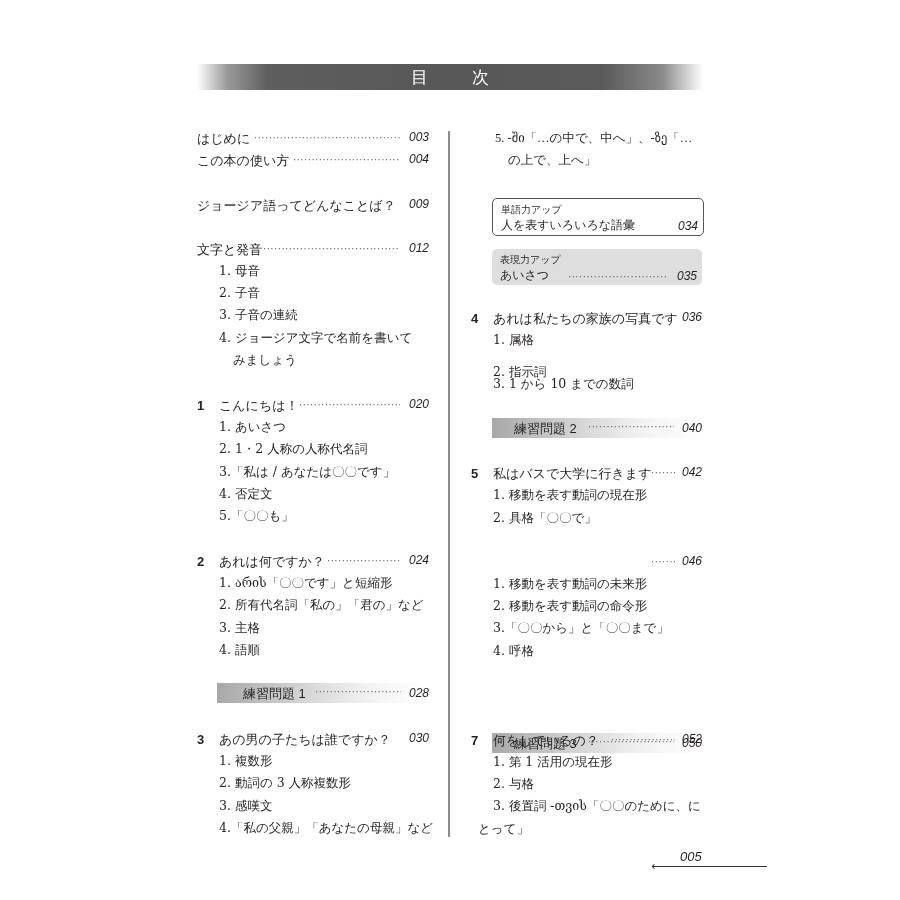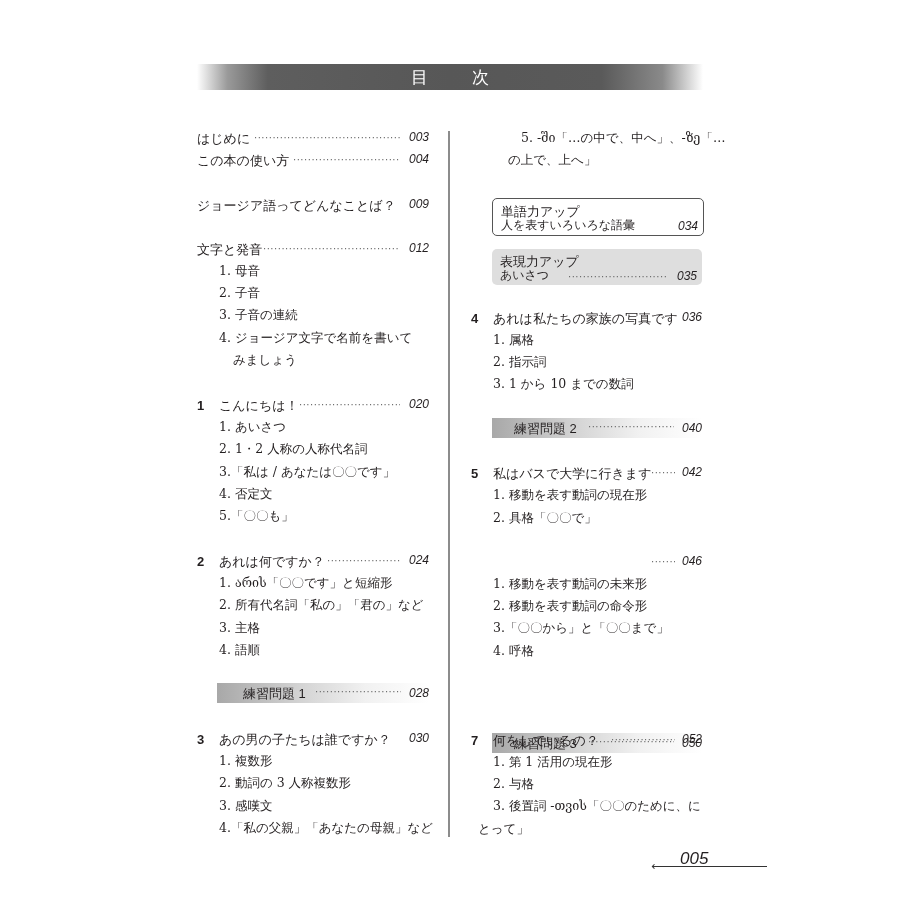--- a/index.html
+++ b/index.html
@@ -20,27 +20,27 @@
   .ent .txt { position:absolute; left:0; white-space:nowrap; font-size:13px; }
   .ent .lead { position:absolute; overflow:hidden; white-space:nowrap; color:#666; font-size:10px; letter-spacing:0.5px; }
   .practice { position:absolute; height:20px;
     background:linear-gradient(to right,#a8a8a8 0%,#d4d4d4 40%,#f1f1f1 70%,#ffffff 100%); }
   .practice .ptxt { position:absolute; left:26px; top:2px; font-size:13px; font-family:"Liberation Sans",sans-serif; }
   .practice .lead { position:absolute; top:3px; overflow:hidden; white-space:nowrap; color:#666; font-size:10px; letter-spacing:0.5px; }
   .practice .pg { top:3px; }
   .box { position:absolute; border-radius:5px; }
   .box.outline { border:1px solid #555; background:#fff; }
   .box.filled { background:#dedede; }
-  .box .small { position:absolute; left:16px; top:4px; font-size:13px; }
+  .box .small { position:absolute; left:16px; top:4px; font-size:10px; }
   .box .big { position:absolute; left:16px; top:18px; font-size:12px; font-family:"Liberation Sans",sans-serif; }
   .box .lead { position:absolute; top:22px; overflow:hidden; white-space:nowrap; color:#666; font-size:10px; letter-spacing:0.5px; }
   .box .pg { top:21px; right:6px; }
   .footer-line { position:absolute; left:655px; top:866px; width:112px; height:1px; background:#333; }
   .footer-arrow { position:absolute; left:651px; top:859px; font-size:12px; color:#333; }
-  .footer-num { position:absolute; left:680px; top:849px; font-style:italic; font-family:"Liberation Sans",sans-serif; font-size:17px; }
+  .footer-num { position:absolute; left:680px; top:849px; font-style:italic; font-family:"Liberation Sans",sans-serif; font-size:13px; }
 </style>
 </head>
 <body>
 
 <div class="title-bar">
   <span>目</span>
   <span class="gap"></span>
   <span>次</span>
 </div>
 
@@ -106,42 +106,42 @@
     <span class="txt head"><span class="num">3</span><span>あの男の子たちは誰ですか？</span></span>
     <span class="pg">030</span>
   </div>
   <div class="row serif" style="left:219px;top:753px;">1. 複数形</div>
   <div class="row serif" style="left:219px;top:775px;">2. 動詞の 3 人称複数形</div>
   <div class="row serif" style="left:219px;top:798px;">3. 感嘆文</div>
   <div class="row serif" style="left:219px;top:820px;">4.「私の父親」「あなたの母親」など</div>
 </div>
 
 <div>
-  <div class="row serif" style="left:521px;top:130px;">5. -ში「…の中で、中へ」、-ზე「…</div>
+  <div class="row serif" style="left:495px;top:130px;font-family:Liberation Serif, serif;">5. -ში「…の中で、中へ」、-ზე「…</div>
   <div class="row serif" style="left:508px;top:152px;">の上で、上へ」</div>
 
   <div class="box outline" style="left:492px;top:198px;width:210px;height:36px;">
     <span class="small" style="left:8px;">単語力アップ</span>
     <span class="big" style="left:8px;">人を表すいろいろな語彙</span>
 
     <span class="pg" style="right:5px;top:20px;">034</span>
   </div>
   <div class="box filled" style="left:492px;top:249px;width:210px;height:36px;">
     <span class="small" style="left:8px;">表現力アップ</span>
     <span class="big" style="left:8px;">あいさつ</span>
     <span class="lead" style="left:76px;width:98px;">·····································································</span>
     <span class="pg" style="right:5px;top:20px;">035</span>
   </div>
 
   <div class="ent" style="left:471px;top:310px;width:231px;">
     <span class="txt head"><span class="num">4</span><span>あれは私たちの家族の写真です</span></span>
     <span class="pg">036</span>
   </div>
   <div class="row serif" style="left:493px;top:332px;">1. 属格</div>
-  <div class="row serif" style="left:493px;top:354px;text-align:center;">2. 指示詞</div>
+  <div class="row serif" style="left:493px;top:364px;text-align:center;">2. 指示詞</div>
   <div class="row serif" style="left:493px;top:376px;">3. 1 から 10 までの数詞</div>
 
   <div class="practice" style="left:492px;top:418px;width:210px;">
     <span class="ptxt" style="left:22px;">練習問題 2</span>
     <span class="lead" style="left:96px;width:86px;">·····································································</span>
     <span class="pg">040</span>
   </div>
 
   <div class="ent" style="left:471px;top:465px;width:231px;">
     <span class="txt head"><span class="num">5</span><span>私はバスで大学に行きます</span></span>

